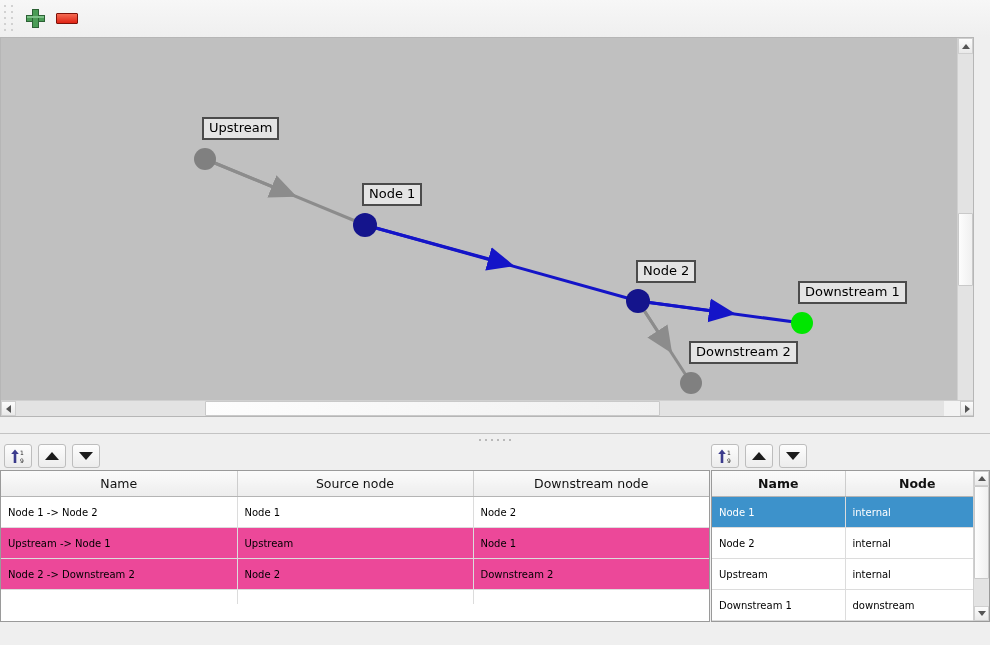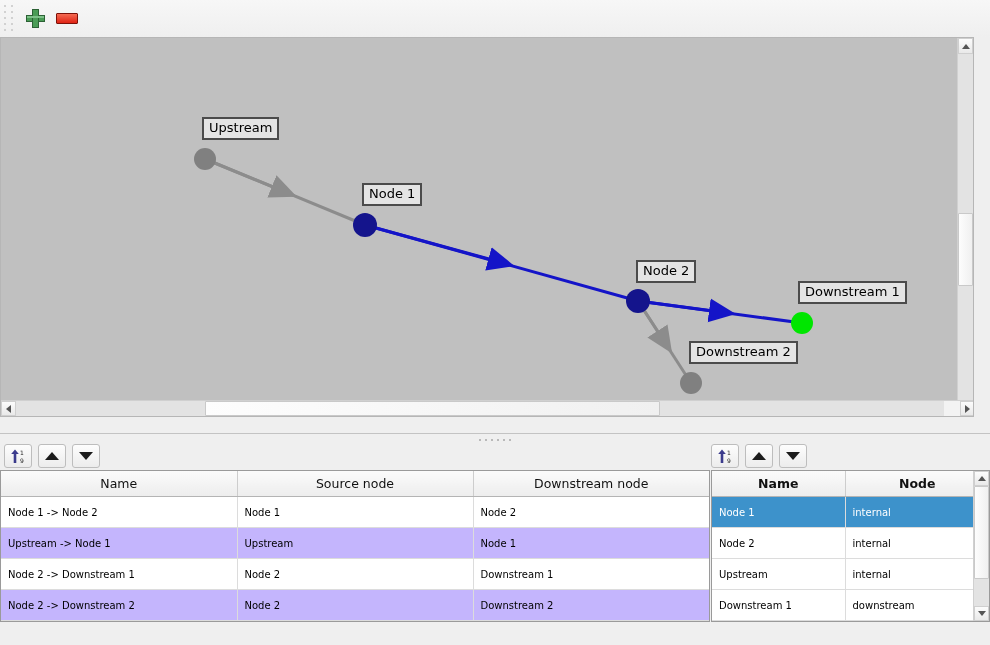--- a/index.html
+++ b/index.html
@@ -116,21 +116,21 @@
     border-right:1px solid #cdcdcd;border-bottom:1px solid #b4b4b4;
     font-weight:normal;font-size:12.5px;height:25px;padding:0;text-align:center;color:#111;
   }
   th:last-child{border-right:none;}
   td{
     height:30px;padding:0 0 0 7px;font-size:10px;
     border-right:1px solid #dcdcdc;border-bottom:1px solid #dcdcdc;
     white-space:nowrap;overflow:hidden;color:#000;margin-left:47px;
   }
   td:last-child{border-right:none;}
-  tr.alt td{background:#c4b5fd;}
+  tr.alt td{background:#ec4899;}
   #node-table th{font-weight:bold;}
   #node-table tr.sel td{background:#3d92cb;color:#fff;}
   .emptyrow td{height:14px;border-bottom:none;}
 </style>
 </head>
 <body>
 
 <div id="toolbar">
   <div class="grip">
     <i></i>
@@ -284,25 +284,20 @@
       <tr>
         <td>Node 1 -&gt; Node 2</td>
         <td>Node 1</td>
         <td>Node 2</td>
       </tr>
       <tr class="alt">
         <td>Upstream -&gt; Node 1</td>
         <td>Upstream</td>
         <td>Node 1</td>
       </tr>
-      <tr>
-        <td>Node 2 -&gt; Downstream 1</td>
-        <td>Node 2</td>
-        <td>Downstream 1</td>
-      </tr>
       <tr class="alt">
         <td>Node 2 -&gt; Downstream 2</td>
         <td>Node 2</td>
         <td>Downstream 2</td>
       </tr>
       <tr class="emptyrow">
         <td></td>
           <td></td>
           <td></td>
       </tr>

